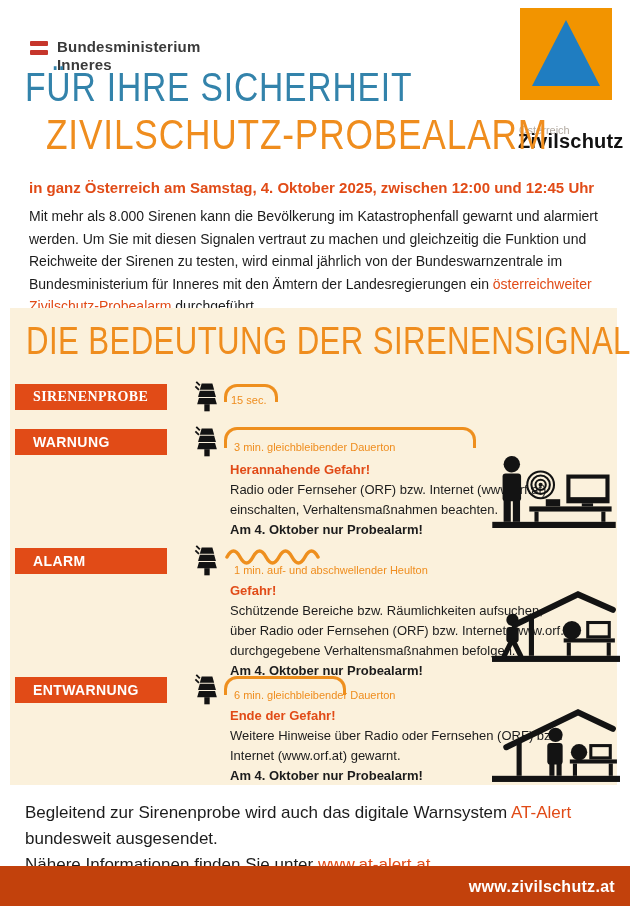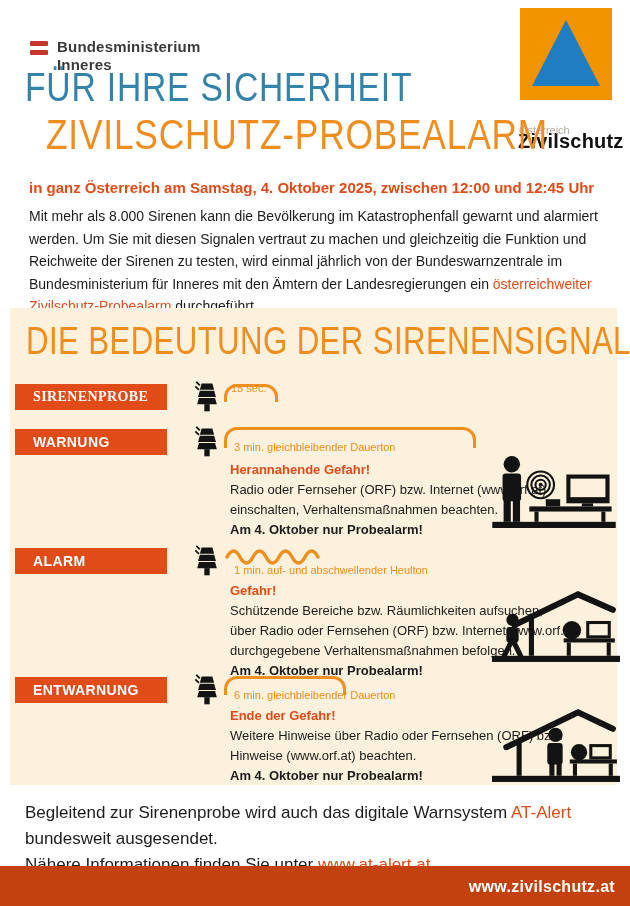--- a/index.html
+++ b/index.html
@@ -93,21 +93,21 @@
           <polygon points="5,12 21,12 23,19 3,19"></polygon>
       <polygon points="4,20 22,20 24,27 2,27"></polygon>
           <rect x="10" y="27" width="6" height="8"></rect>
         </g>
       <g stroke="#131313" stroke-width="2">
           <line x1="1" y1="2" x2="5" y2="6"></line>
           <line x1="0" y1="7" x2="4" y2="11"></line>
         </g>
     </svg>
     <div class="abs arc" style="left:214px;top:76px;width:48px;height:15px;"></div>
-    <div class="abs sigtext" style="left:221px;top:74px;text-align:center;">15 sec.</div>
+    <div class="abs sigtext" style="left:221px;top:86px;text-align:center;">15 sec.</div>
 
     <div class="abs rowbar" style="top:121px;">WARNUNG</div>
     <svg class="abs siren" style="top:117px;" viewBox="0 0 26 38">
       <g fill="#131313">
           <polygon points="7,4 19,4 21,11 5,11"></polygon>
           <polygon points="5,12 21,12 23,19 3,19"></polygon>
       <polygon points="4,20 22,20 24,27 2,27"></polygon>
           <rect x="10" y="27" width="6" height="8"></rect>
         </g>
       <g stroke="#131313" stroke-width="2">
@@ -198,21 +198,21 @@
       <g stroke="#131313" stroke-width="2">
           <line x1="1" y1="2" x2="5" y2="6"></line>
           <line x1="0" y1="7" x2="4" y2="11"></line>
         </g>
     </svg>
     <div class="abs arc" style="left:214px;top:368px;width:116px;height:16px;"></div>
     <div class="abs sigtext" style="left:224px;top:381px;">6 min. gleichbleibender Dauerton</div>
     <div class="abs tblock" style="left:220px;top:398px;">
       <div class="alert">Ende der Gefahr!</div>
       <div>Weitere Hinweise über Radio oder Fernsehen (ORF) bzw.</div>
-      <div>Hinweise (www.orf.at) beachten.</div>
+      <div>Internet (www.orf.at) gewarnt.</div>
       <div class="note">Am 4. Oktober nur Probealarm!</div>
     </div>
     <svg class="picto" style="left:482px;top:392px;" width="128" height="82" viewBox="0 0 125 80">
       <g fill="#131313">
         <rect x="0" y="74" width="125" height="6"></rect>
         <rect x="24" y="40" width="5" height="34"></rect>
         <circle cx="62" cy="34" r="7"></circle>
           <rect x="54" y="42" width="15" height="21" rx="3"></rect>
         <rect x="56" y="62" width="5" height="12"></rect>
           <rect x="63" y="62" width="5" height="12"></rect>

